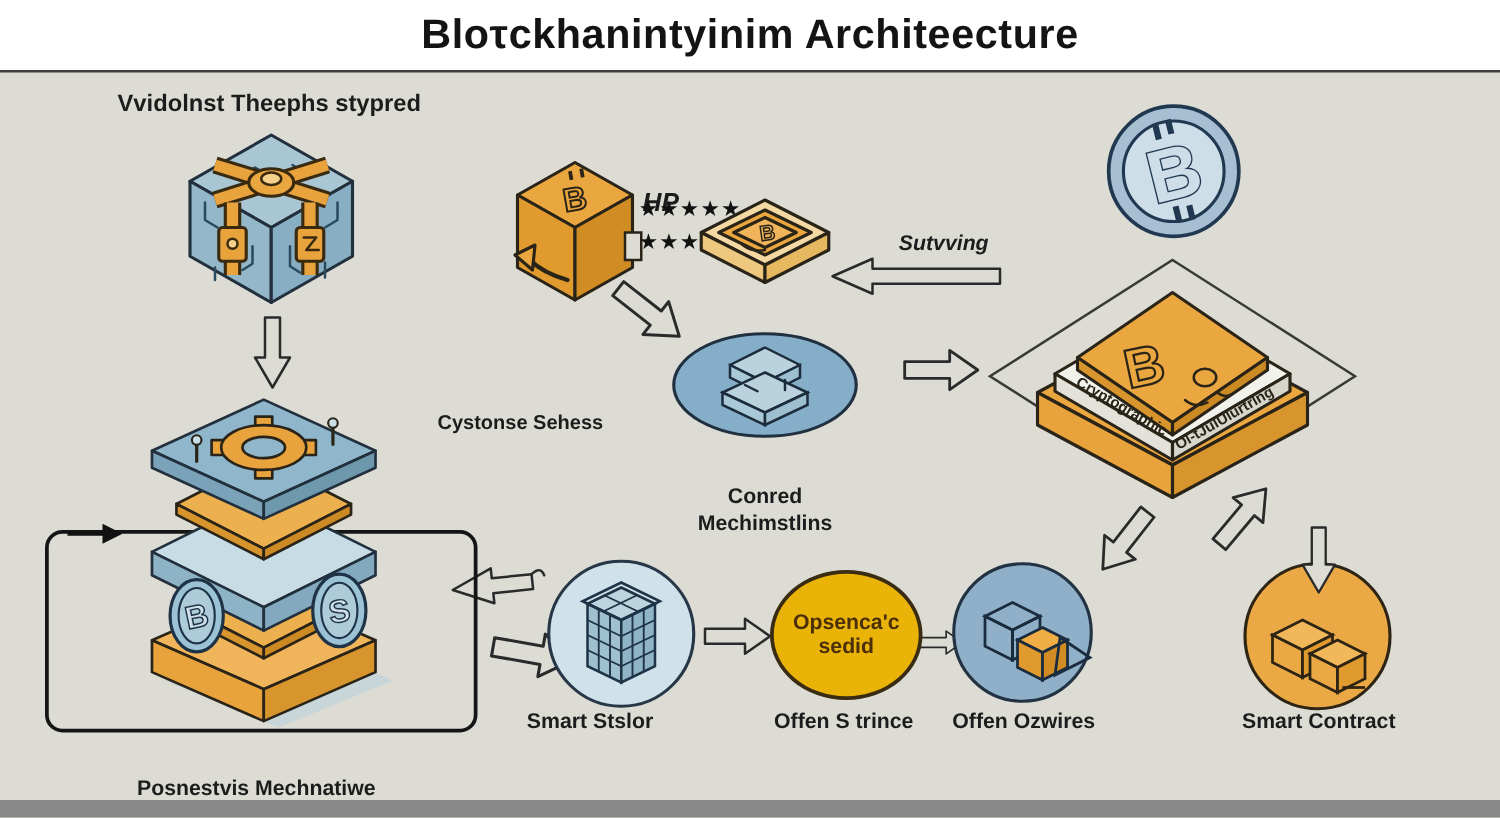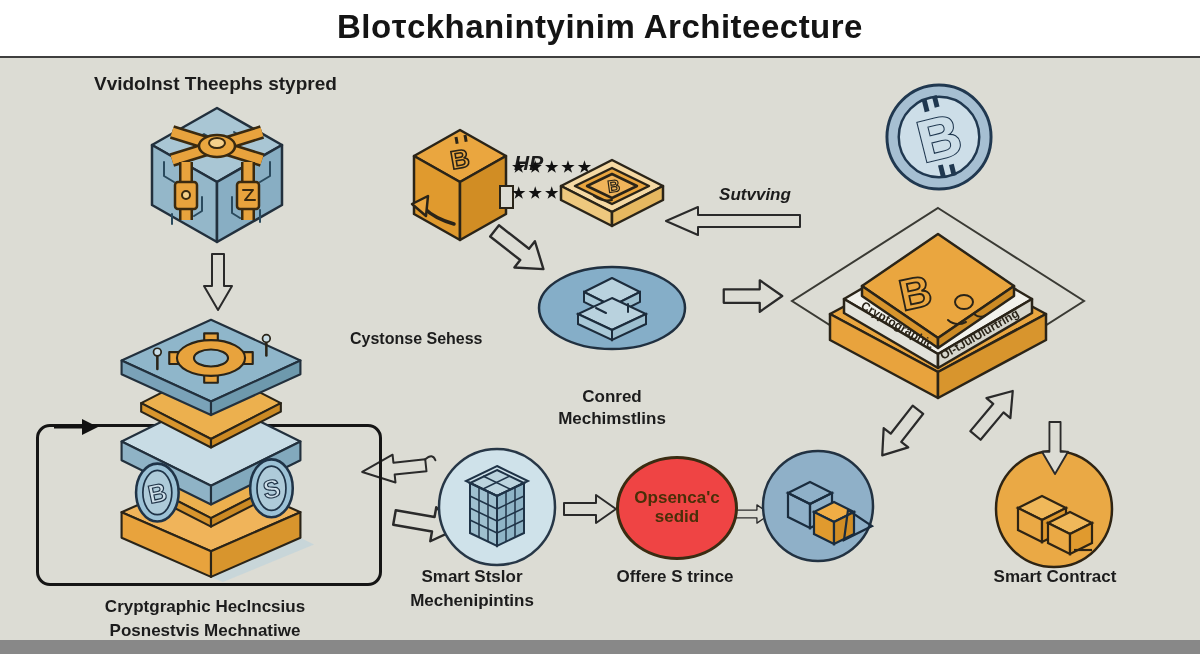--- a/index.html
+++ b/index.html
@@ -14,21 +14,21 @@
   .rule{left:0;width:1200px;height:2px;background:#3f3f3f;}
   .lbl{font-weight:bold;color:#1c1c1c;font-size:17px;text-align:center;line-height:1.25;}
   .lbl-left{text-align:left;}
   .stars{font-size:15px;letter-spacing:3px;color:#111;font-weight:bold;}
   .arrow-outline{fill:#dcdcd4;stroke:#2a2a2a;stroke-width:2;stroke-linejoin:round;}
   .oln{stroke:#2a2418;stroke-width:2.5;stroke-linejoin:round;}
   .noln{stroke:#2a2418;stroke-width:2;fill:none;stroke-linejoin:round;stroke-linecap:round;}
   svg{display:block;overflow:visible;}
   text{font-family:"Liberation Sans",sans-serif;}
   #loop-rect{left:36px;top:424px;width:340px;height:156px;border:3px solid #151515;border-radius:14px;z-index:1;}
-  #opsenca-circle{left:616px;top:456px;width:116px;height:98px;background:#ef4444;border:3px solid #3a2c12;border-radius:50%;z-index:3;
+  #opsenca-circle{left:616px;top:456px;width:116px;height:98px;background:#eab308;border:3px solid #3a2c12;border-radius:50%;z-index:3;
      display:flex;flex-direction:column;align-items:center;justify-content:center;}
   #opsenca-circle .lbl{color:#4a2f08;font-size:17px;line-height:1.1;}
   .z2{z-index:2;} .z3{z-index:3;} .z4{z-index:4;}
 </style>
 </head>
 <body>
 
 <div id="canvas">
 
   <div class="abs" id="header"></div>
@@ -285,19 +285,18 @@
     <polygon points="50,50 74,62 50,74 26,62" fill="#f0b85a" stroke="#2e2414" stroke-width="2.2"></polygon>
     <polygon points="26,62 50,74 50,96 26,84" fill="#eaa945" stroke="#2e2414" stroke-width="2.2"></polygon>
     <polygon points="74,62 50,74 50,96 74,84" fill="#e09a2e" stroke="#2e2414" stroke-width="2.2"></polygon>
     <polygon points="78,66 100,77 78,88 56,77" fill="#f0b85a" stroke="#2e2414" stroke-width="2.2"></polygon>
     <polygon points="56,77 78,88 78,108 56,97" fill="#eaa945" stroke="#2e2414" stroke-width="2.2"></polygon>
     <polygon points="100,77 78,88 78,108 100,97" fill="#e09a2e" stroke="#2e2414" stroke-width="2.2"></polygon>
     <line x1="82" y1="104" x2="100" y2="104" stroke="#2e2414" stroke-width="2.2"></line>
   </svg>
 
   <div class="abs lbl" style="left:392px;top:566px;width:160px;">Smart Stslor</div>
-  <div class="abs lbl" style="left:392px;top:590px;width:160px;">Mechenipintins</div>
-  <div class="abs lbl" style="left:600px;top:566px;width:150px;">Offere S trince</div>
+  <div class="abs lbl" style="left:600px;top:566px;width:150px;">Offen S trince</div>
+  <div class="abs lbl" style="left:744px;top:566px;width:150px;">Offen Ozwires</div>
   <div class="abs lbl" style="left:975px;top:566px;width:160px;">Smart Contract</div>
-  <div class="abs lbl" style="left:70px;top:596px;width:270px;">Cryptgraphic Heclncsius</div>
   <div class="abs lbl" style="left:70px;top:620px;width:270px;">Posnestvis Mechnatiwe</div>
 
 </div>
 
 </body></html>

